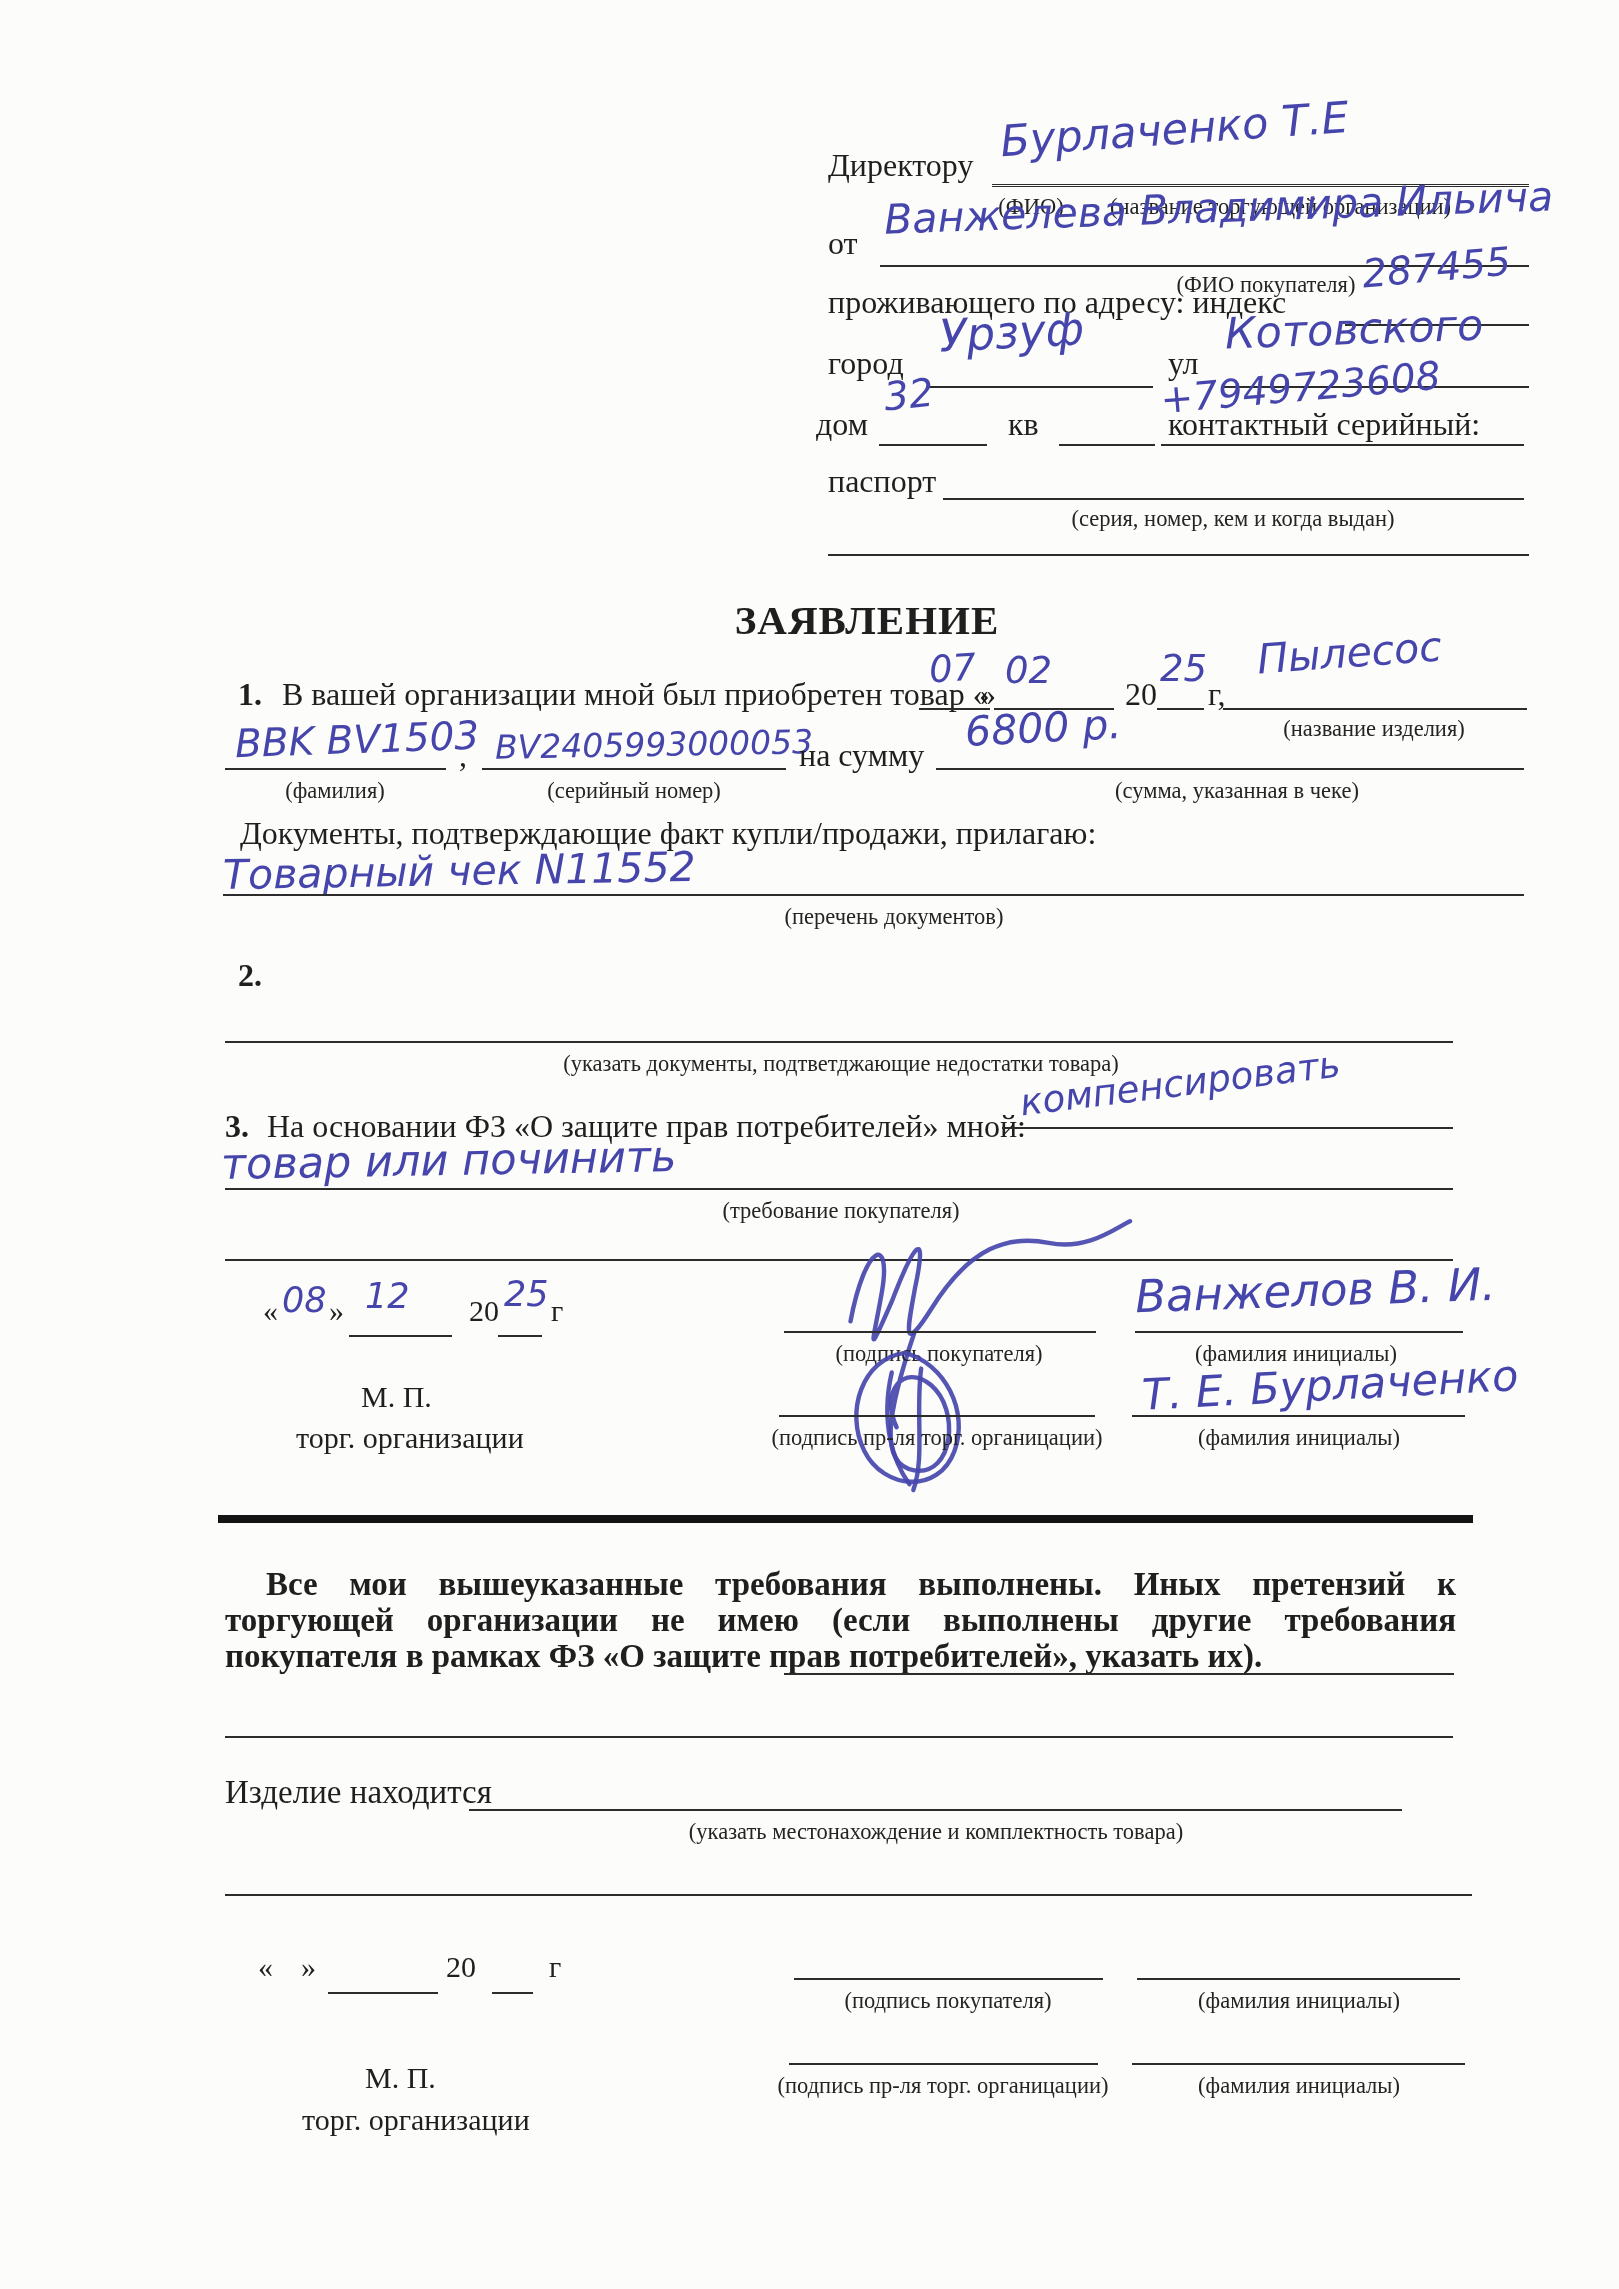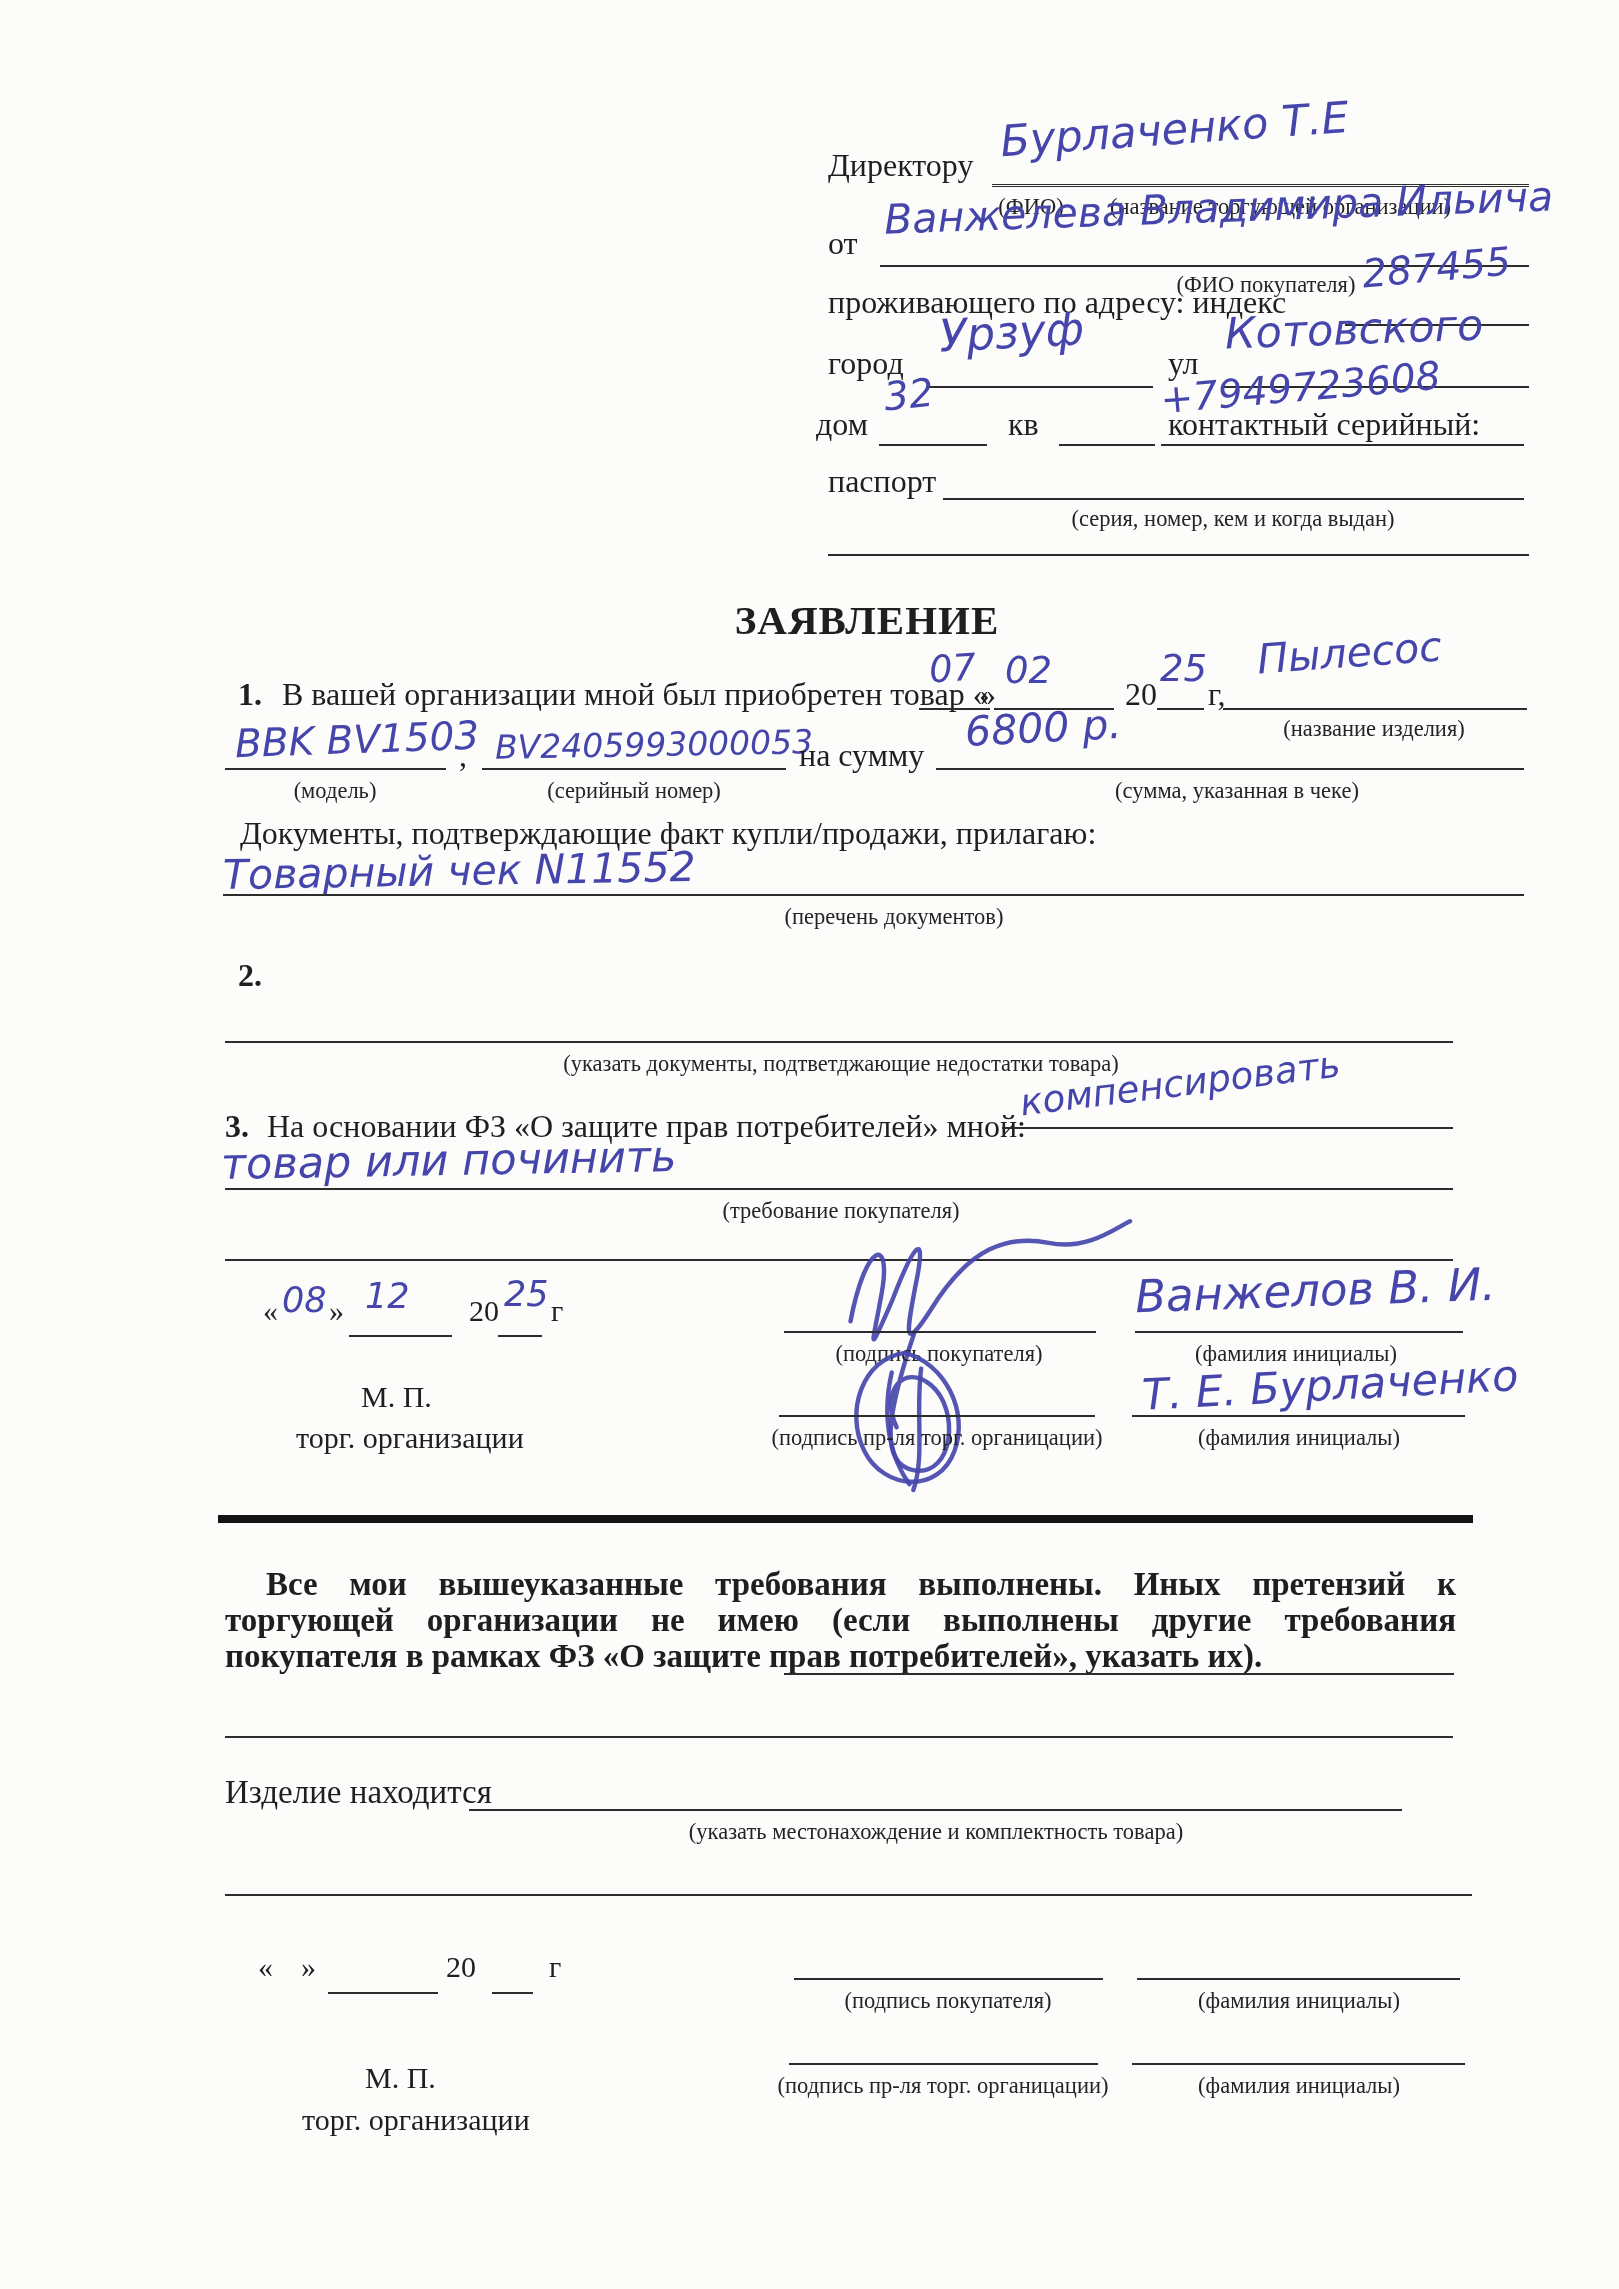--- a/index.html
+++ b/index.html
@@ -89,21 +89,21 @@
   <span class="note cnote" style="left:1374px; top:716px;">(название изделия)</span>
 
   <span class="hw" style="left:235px; top:717px; font-size:39px; transform:rotate(-2deg);">BBK BV1503</span>
   <div class="ul" style="left:225px; top:768px; width:221px;"></div>
   <span class="t p33" style="left:459px; top:737px;">,</span>
   <span class="hw" style="left:495px; top:725px; font-size:33px; transform:rotate(-1deg);">BV2405993000053</span>
   <div class="ul" style="left:482px; top:768px; width:304px;"></div>
   <span class="t p33" style="left:799px; top:737px;">на сумму</span>
   <span class="hw" style="left:965px; top:704px; font-size:41px; transform:rotate(-3deg);">6800 р.</span>
   <div class="ul" style="left:936px; top:768px; width:588px;"></div>
-  <span class="note cnote" style="left:335px; top:778px;">(модель)</span>
+  <span class="note cnote" style="left:335px; top:778px;">(фамилия)</span>
   <span class="note cnote" style="left:634px; top:778px;">(серийный номер)</span>
   <span class="note cnote" style="left:1237px; top:778px;">(сумма, указанная в чеке)</span>
 
   <span class="t p33" style="left:240px; top:815px;">Документы, подтверждающие факт купли/продажи, прилагаю:</span>
   <span class="hw" style="left:223px; top:847px; font-size:41px; transform:rotate(-1deg);">Товарный чек  N11552</span>
   <div class="ul" style="left:223px; top:894px; width:1301px;"></div>
   <span class="note cnote" style="left:894px; top:904px;">(перечень документов)</span>
 
   <span class="t p33 bold" style="left:238px; top:957px;">2.</span>
   <div class="ul" style="left:225px; top:1041px; width:1228px;"></div>

